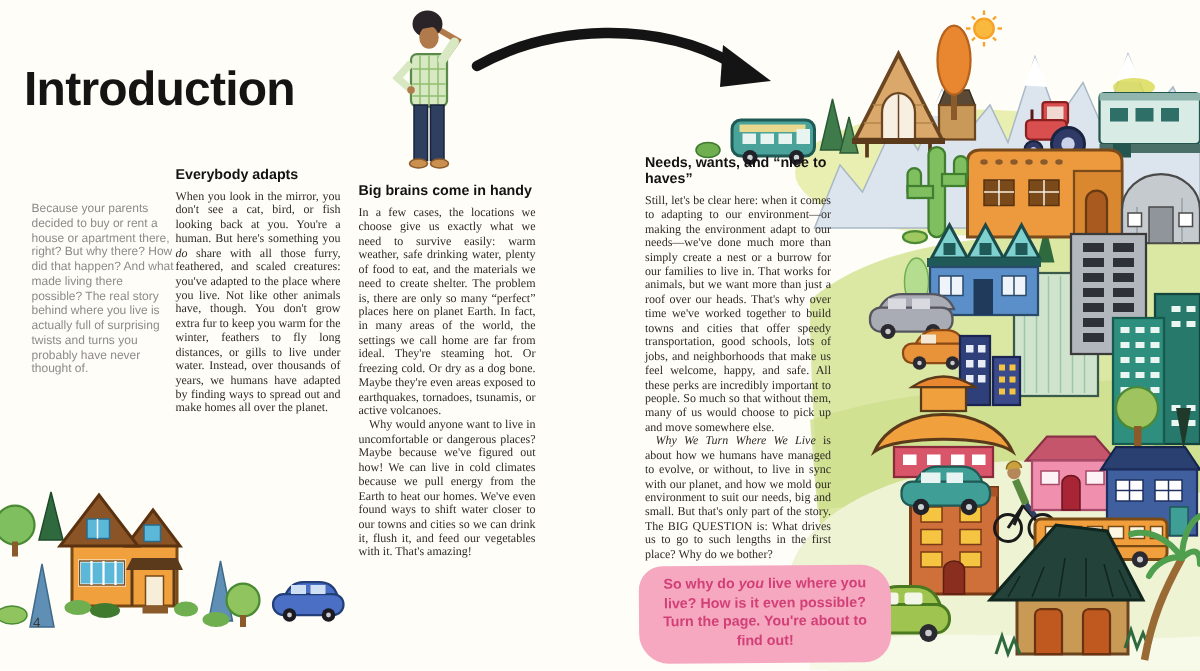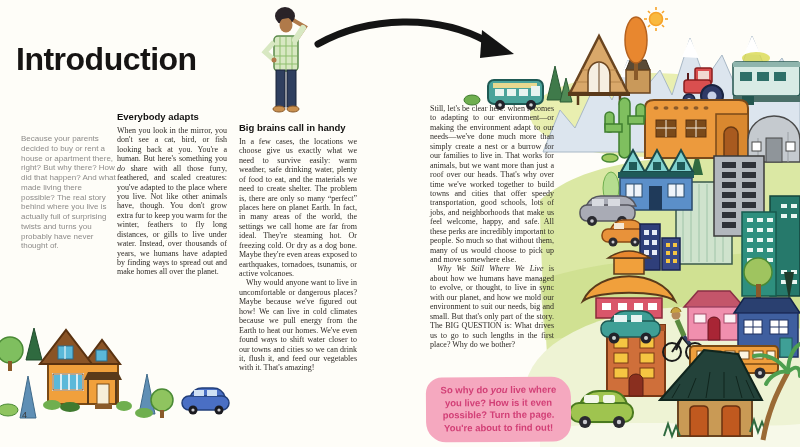--- a/index.html
+++ b/index.html
@@ -30,21 +30,21 @@
   .col p{
     font-size:8px; line-height:1.18; color:#2e2a26;
     margin:0; text-align:justify;
   }
   .col p + p{text-indent:7px;}
   .col p em{}
   #col-adapts{left:117px; top:112px; width:110px;}
   #col-brains{left:239px; top:123px; width:118px;}
   #col-needs{left:430px; top:104px; width:124px;}
   #callout{
-    left:426px; top:377px; width:145px;
+    left:426px; top:377px; width:168px;
     background:#f5a8bf; border-radius:16px 20px 18px 20px;
     padding:7px 8px; box-sizing:border-box;
     font-size:9.5px; font-weight:bold; line-height:1.34;
     color:#d23f76; text-align:center; transform:rotate(-0.4deg);
   }
   #callout em{font-style:italic;}
   #page-number{left:22px; top:410px; font-size:9px; color:#3a3a3a;}
 </style>
 </head>
 <body>
@@ -508,28 +508,29 @@
 
 
   <p id="side-note" class="txt" style="left:21px; top:126px;">Because your parents decided to buy or rent a house or apartment there, right? But why there? How did that happen? And what made living there possible? The real story behind where you live is actually full of surprising twists and turns you probably have never thought of.</p>
 
   <div id="col-adapts" class="txt col">
     <h3>Everybody adapts</h3>
     <p><span>When you look in the mirror, you don't see a cat, bird, or fish looking back at you. You're a human. But here's something you </span><em>do</em><span> share with all those furry, feathered, and scaled creatures: you've adapted to the place where you live. Not like other animals have, though. You don't grow extra fur to keep you warm for the winter, feathers to fly long distances, or gills to live under water. Instead, over thousands of years, we humans have adapted by finding ways to spread out and make homes all over the planet.</span></p>
   </div>
 
   <div id="col-brains" class="txt col">
-    <h3>Big brains call in handy</h3>
+    <h3>Big brains come in handy</h3>
     <p>In a few cases, the locations we choose give us exactly what we need to survive easily: warm weather, safe drinking water, plenty of food to eat, and the materials we need to create shelter. The problem is, there are only so many “perfect” places here on planet Earth. In fact, in many areas of the world, the settings we call home are far from ideal. They're steaming hot. Or freezing cold. Or dry as a dog bone. Maybe they're even areas exposed to earthquakes, tornadoes, tsunamis, or active volcanoes.</p>
     <p>Why would anyone want to live in uncomfortable or dangerous places? Maybe because we've figured out how! We can live in cold climates because we pull energy from the Earth to heat our homes. We've even found ways to shift water closer to our towns and cities so we can drink it, flush it, and feed our vegetables with it. That's amazing!</p>
   </div>
 
   <div id="col-needs" class="txt col">
+    <h3>Needs, wants, and “nice to haves”</h3>
     <p>Still, let's be clear here: when it comes to adapting to our environment—or making the environment adapt to our needs—we've done much more than simply create a nest or a burrow for our families to live in. That works for animals, but we want more than just a roof over our heads. That's why over time we've worked together to build towns and cities that offer speedy transportation, good schools, lots of jobs, and neighborhoods that make us feel welcome, happy, and safe. All these perks are incredibly important to people. So much so that without them, many of us would choose to pick up and move somewhere else.</p>
-    <p><em>Why We Still Where We Live</em><span> is about how we humans have managed to evolve, or thought, to live in sync with our planet, and how we mold our environment to suit our needs, big and small. But that's only part of the story. The BIG QUESTION is: What drives us to go to such lengths in the first place? Why do we bother?</span></p>
+    <p><em>Why We Turn Where We Live</em><span> is about how we humans have managed to evolve, or without, to live in sync with our planet, and how we mold our environment to suit our needs, big and small. But that's only part of the story. The BIG QUESTION is: What drives us to go to such lengths in the first place? Why do we bother?</span></p>
   </div>
 
   <div id="callout" class="txt">
     <span>So why do </span><em>you</em><span> live where you live? How is it even possible? Turn the page. You're about to find out!</span>
   </div>
 
   <div id="page-number" class="txt">4</div>
 
 </div>
 

